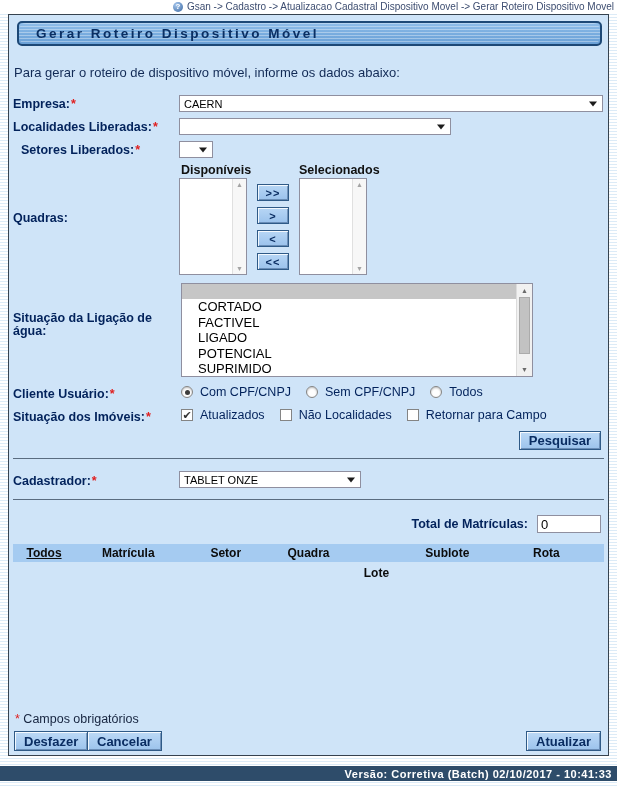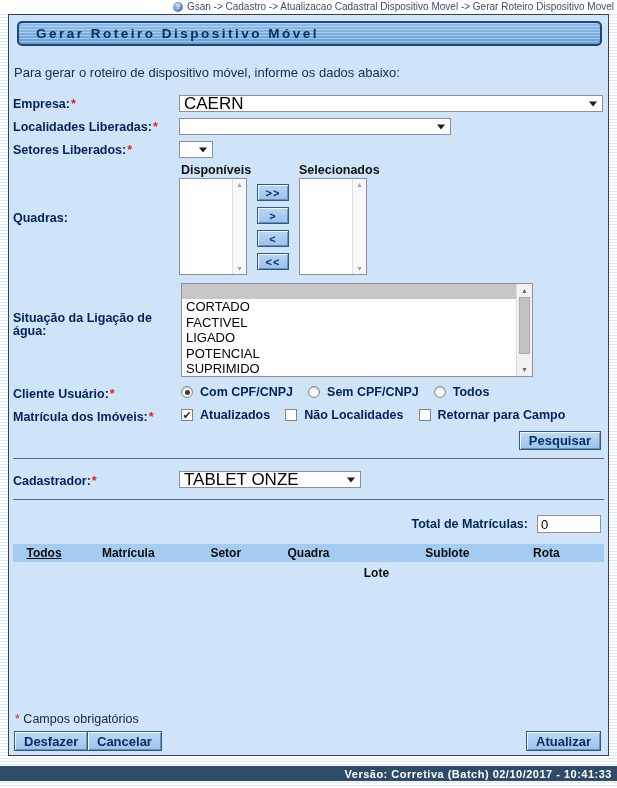--- a/index.html
+++ b/index.html
@@ -26,31 +26,31 @@
     background: repeating-linear-gradient(180deg, rgba(255,255,255,.35) 0 1px, rgba(255,255,255,0) 1px 3px); }
   .titlebar span { position:relative; display:block; line-height:21px; padding-left:17px;
     font-size:13.5px; font-weight:bold; letter-spacing:2.5px; color:#0a2f63; }
 
   .intro { position:absolute; left:5px; top:50px; font-size:13px; color:#122a55; }
 
   .lbl { position:absolute; font-size:12.5px; font-weight:bold; color:#02225b; }
   .req { color:#e02020; margin-left:1px; }
 
   .select { position:absolute; height:17px; background:#fff; border:1px solid #8f8f9f;
-    font-size:17px; color:#000; display:flex; align-items:center; padding:0 18px 0 4px; }
+    font-size:11px; color:#000; display:flex; align-items:center; padding:0 18px 0 4px; }
   .sel-arrow { position:absolute; right:5px; top:50%; transform:translateY(-50%);
     width:0; height:0; border-left:4px solid transparent; border-right:4px solid transparent;
     border-top:5px solid #1c1c1c; }
   #sel-empresa   { left:170px; top:80px;  width:424px; }
   #sel-localidades { left:170px; top:103px; width:272px; }
   #sel-setores   { left:170px; top:126px; width:34px; }
   #sel-cadastrador { left:170px; top:456px; width:182px; }
   #lbl-empresa     { left:4px; top:82px; }
   #lbl-localidades { left:4px; top:105px; }
-  #lbl-setores     { left:4px; top:128px;text-align:center; }
+  #lbl-setores     { left:12px; top:128px;text-align:center; }
   #lbl-quadras     { left:4px; top:196px; }
   #lbl-situacao    { left:4px; top:297px; width:156px; line-height:13px; }
   #lbl-cliente     { left:4px; top:372px; }
   #lbl-imoveis     { left:4px; top:395px; }
   #lbl-cadastrador { left:4px; top:459px; }
   #lbl-disponiveis  { left:172px; top:148px; font-size:12.5px; font-weight:bold; color:#111; }
   #lbl-selecionados { left:290px; top:148px; font-size:12.5px; font-weight:bold; color:#111; }
 
   .listbox { position:absolute; background:#fff; border:1px solid #8f8f9f; }
   #list-disponiveis  { left:170px; top:163px; width:68px; height:97px; }
@@ -63,35 +63,35 @@
   .xferbtn { position:absolute; left:248px; width:32px; height:17px; display:flex;
     align-items:center; justify-content:center; background:linear-gradient(#b7d6f5,#9bc2ec);
     border:1px solid #2f5a87; box-shadow: inset 1px 1px 0 rgba(255,255,255,.85), inset -1px -1px 0 rgba(44,76,117,.45);
     color:#0a2d62; font-size:11px; font-weight:bold; letter-spacing:1px; cursor:default; }
   #btn-xfer-allr { top:169px; } #btn-xfer-r { top:192px; }
   #btn-xfer-l { top:215px; } #btn-xfer-alll { top:238px; }
 
   .bigselect { position:absolute; left:172px; top:268px; width:352px; height:94px;
     background:#fff; border:1px solid #8f8f9f; overflow:hidden; }
   .bigselect .opt { height:15.4px; line-height:15.4px; font-size:13px; color:#000;
-    padding-left:4px; margin-right:16px; white-space:nowrap; }
+    padding-left:16px; margin-right:16px; white-space:nowrap; }
   .bigselect .opt.selected { background:#c6c6c6; }
   .sb-lg { position:absolute; right:0; top:0; bottom:0; width:16px; background:#f1f1f1;
     border-left:1px solid #dcdcdc; }
   .sb-lg .up, .sb-lg .dn { position:absolute; left:0; right:0; text-align:center;
     font-size:7px; color:#6a6a6a; }
   .sb-lg .up { top:3px; } .sb-lg .dn { bottom:3px; }
   .sb-lg .thumb { position:absolute; left:2px; right:2px; top:13px; height:57px;
     background:#c2c2c2; border:1px solid #ababab; }
 
   .optrow { position:absolute; display:flex; align-items:center; column-gap:15px; }
   #row-cliente { left:172px; top:370px; }
   #row-imoveis { left:172px; top:393px; }
   .optitem { display:flex; align-items:center; gap:7px; }
-  .optlabel { font-size:12.5px; font-weight:bold; color:#02225b; white-space:nowrap; }
+  .optlabel { font-size:12.5px; font-weight:normal; color:#02225b; white-space:nowrap; }
   .radio { width:12px; height:12px; border-radius:50%; background:#fefefe;
     border:1px solid #848484; box-shadow: inset 0 1px 2px rgba(0,0,0,.25);
     display:inline-flex; align-items:center; justify-content:center; flex:0 0 auto; }
   .radio .dot { width:5px; height:5px; border-radius:50%; background:#3c3c3c; }
   .cb { width:12px; height:12px; background:#fefefe; border:1px solid #848484;
     font-size:11px; line-height:10px; color:#333; text-align:center; flex:0 0 auto; }
 
   .btn { position:absolute; display:flex; align-items:center; justify-content:center;
     height:20px; padding:0 9px; background:linear-gradient(#bcd9f6,#9cc3ec);
     border:1px solid #2f5a87; box-shadow: inset 1px 1px 0 rgba(255,255,255,.85), inset -1px -1px 0 rgba(44,76,117,.45);
@@ -216,21 +216,21 @@
         <span class="radio"></span>
         <span class="optlabel">Sem CPF/CNPJ</span>
       </span>
       <span class="optitem">
         <span class="radio"></span>
         <span class="optlabel">Todos</span>
       </span>
     </div>
 
     <div class="lbl" id="lbl-imoveis">
-      <span>Matrícula dos Imóveis:</span><span class="req">*</span>
+      <span>Situação dos Imóveis:</span><span class="req">*</span>
     </div>
     <div class="optrow" id="row-imoveis">
       <span class="optitem">
         <span class="cb"><span>✔</span></span>
         <span class="optlabel">Atualizados</span>
       </span>
       <span class="optitem">
         <span class="cb"></span>
         <span class="optlabel">Não Localidades</span>
       </span>

